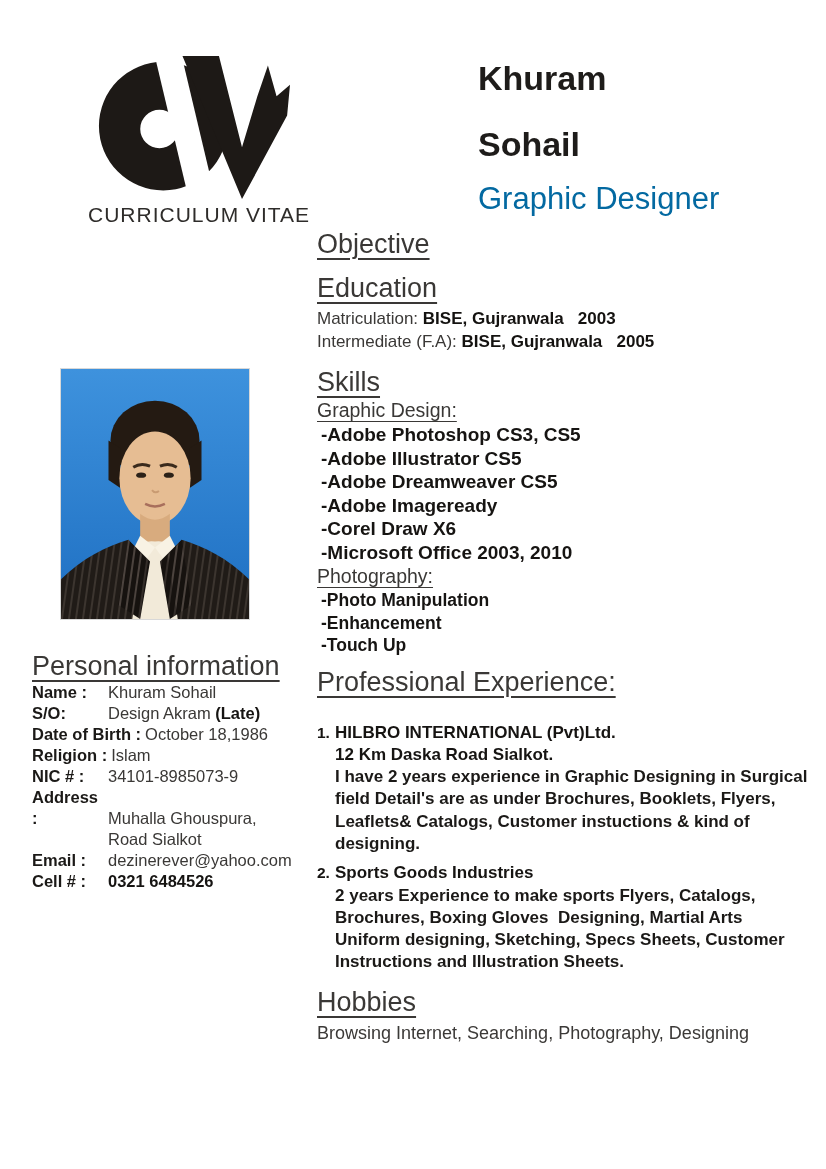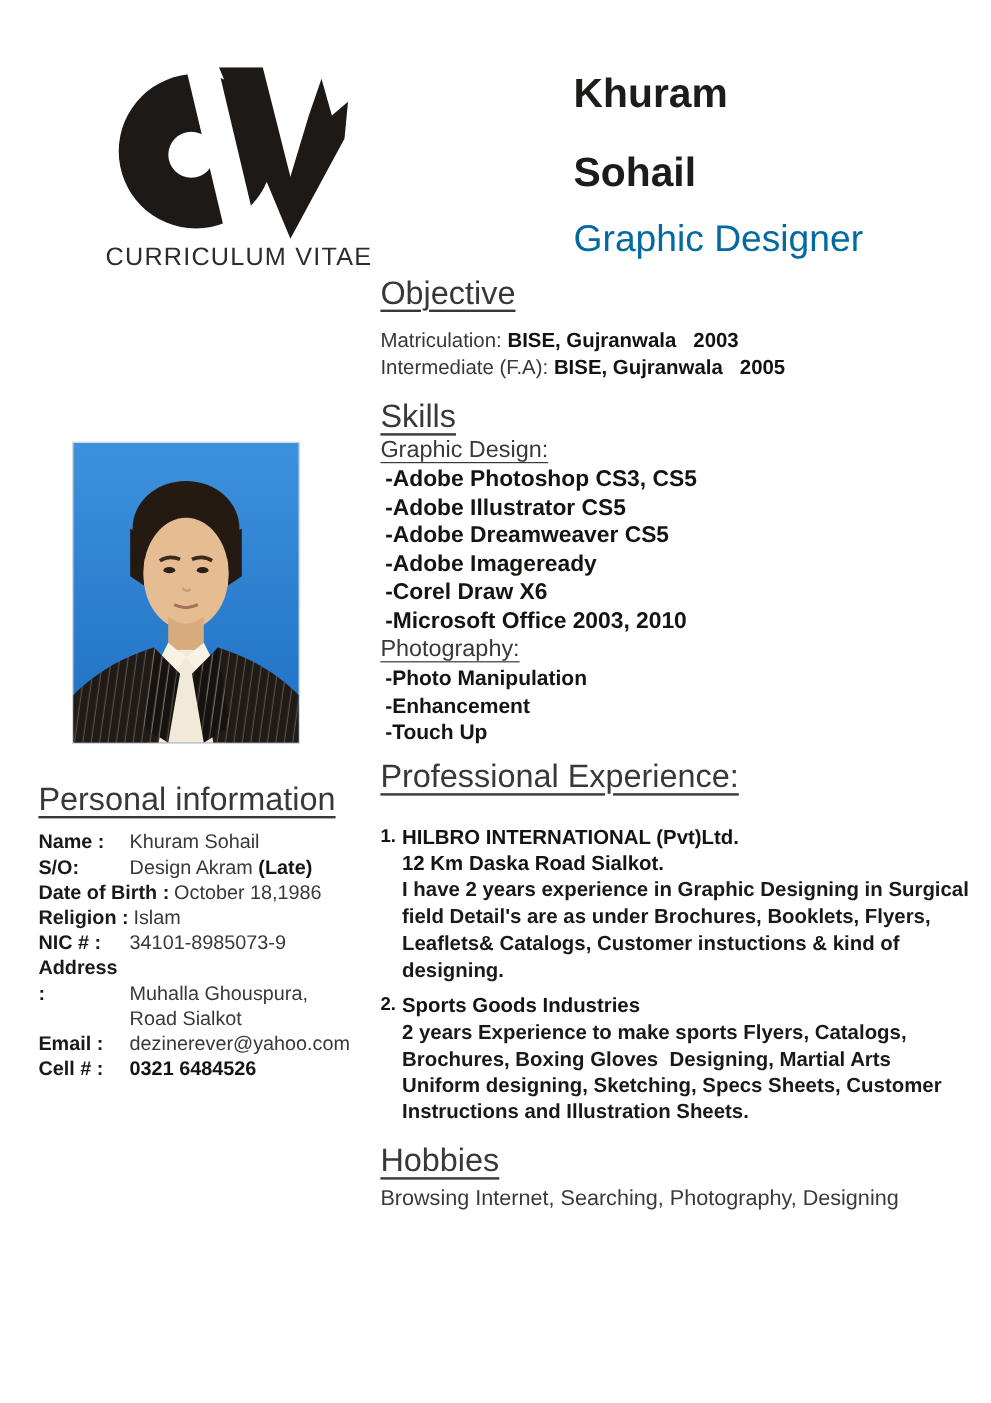--- a/index.html
+++ b/index.html
@@ -55,21 +55,21 @@
   .hobbies-block{margin-top:12px;}
   .hobbies-body{margin:4px 0 0 0;font-size:18px;line-height:23px;color:#3b3937;}
   
   .photo{
     position:absolute;left:60px;top:368px;width:190px;height:252px;
     border:1px solid #d8d8d8;box-sizing:border-box;
   }
   .photo svg{display:block;width:100%;height:100%;}
   
   .col-left{position:absolute;left:32px;top:650px;width:292px;}
-  .pi-rows{margin-top:10px;font-size:16.5px;line-height:21px;}
+  .pi-rows{margin-top:0;font-size:16.5px;line-height:21px;}
   .pi-row{position:relative;}
   .pi-label{font-weight:bold;color:#1b1917;}
   .pi-label.tab{display:inline-block;width:76px;}
   .pi-value{color:#3a3836;}
   .pi-value.bold{font-weight:bold;color:#161412;}
   .pi-extra{padding-left:76px;color:#3a3836;}
   .pi-inline .pi-value{margin-left:4px;}
 </style>
 </head>
 <body>
@@ -163,20 +163,21 @@
         <span class="pi-label tab">Cell # :</span><span class="pi-value bold">0321 6484526</span>
       </div>
     </div>
   </div>
 
   <div class="col-right">
 
     <h2 class="h-big">Objective</h2>
 
     <div class="edu-block">
+      <h2 class="h-big">Education</h2>
       <div class="edu-lines">
         <div><span class="edu-label">Matriculation: </span><span class="edu-value">BISE, Gujranwala   2003</span></div>
         <div><span class="edu-label">Intermediate (F.A): </span><span class="edu-value">BISE, Gujranwala   2005</span></div>
       </div>
     </div>
 
     <div class="skills-block">
       <h2 class="h-big">Skills</h2>
       <div class="h-sub skill-group-title">Graphic Design:</div>
       <ul class="skill-list">

